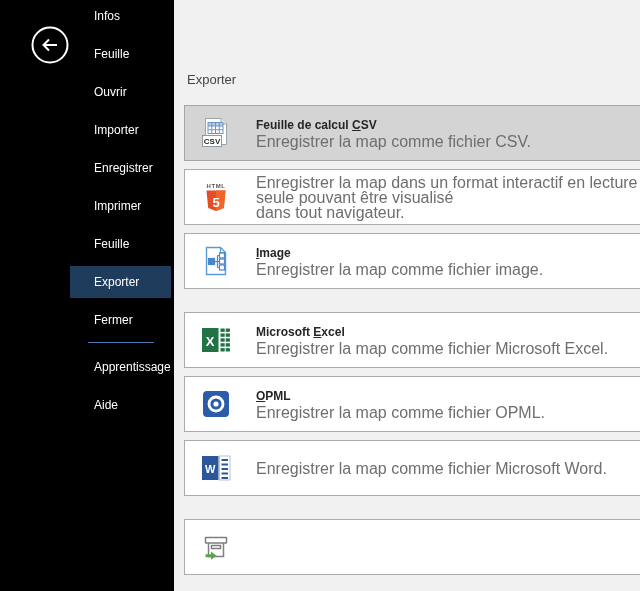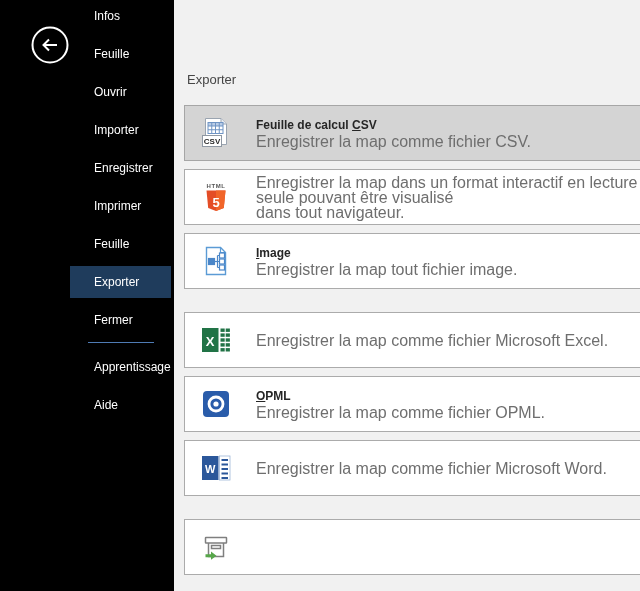--- a/index.html
+++ b/index.html
@@ -142,21 +142,21 @@
               <path d="M17.5 10.5 v12"></path>
               <path d="M17.5 10.5 h2 M17.5 16.5 h2 M17.5 22.5 h2"></path>
               <rect x="19.5" y="8" width="5" height="5"></rect>
               <rect x="19.5" y="14" width="5" height="5"></rect>
               <rect x="19.5" y="20" width="5" height="5"></rect>
             </g>
           </svg>
         </span>
         <span class="texts">
           <span class="title"><span></span><span class="accel">I</span><span>mage</span></span>
-          <span class="desc">Enregistrer la map tout fichier image.</span>
+          <span class="desc">Enregistrer la map comme fichier image.</span>
         </span>
       </div>
 
       <div class="option group-start">
         <span class="icon">
           <svg viewBox="0 0 32 32">
             <g fill="#217346">
               <rect x="20.5" y="4.5" width="4.2" height="3.4"></rect>
                 <rect x="25.7" y="4.5" width="4.2" height="3.4"></rect>
               <rect x="20.5" y="9.4" width="4.2" height="3.4"></rect>
@@ -166,20 +166,21 @@
               <rect x="20.5" y="19.2" width="4.2" height="3.4"></rect>
                 <rect x="25.7" y="19.2" width="4.2" height="3.4"></rect>
               <rect x="20.5" y="24.1" width="4.2" height="3.4"></rect>
                 <rect x="25.7" y="24.1" width="4.2" height="3.4"></rect>
             </g>
             <rect x="2" y="4" width="16.5" height="24" fill="#217346"></rect>
             <text x="10.2" y="21.5" font-size="13" font-weight="bold" fill="#ffffff" text-anchor="middle">X</text>
           </svg>
         </span>
         <span class="texts">
+          <span class="title"><span>Microsoft </span><span class="accel">E</span><span>xcel</span></span>
           <span class="desc">Enregistrer la map comme fichier Microsoft Excel.</span>
         </span>
       </div>
 
       <div class="option">
         <span class="icon">
           <svg viewBox="0 0 32 32">
             <rect x="3" y="3" width="26" height="26" rx="4" fill="#2a5caa"></rect>
             <circle cx="16" cy="16" r="7" fill="none" stroke="#ffffff" stroke-width="2.8"></circle>
             <circle cx="16" cy="16" r="2.6" fill="#ffffff"></circle>

